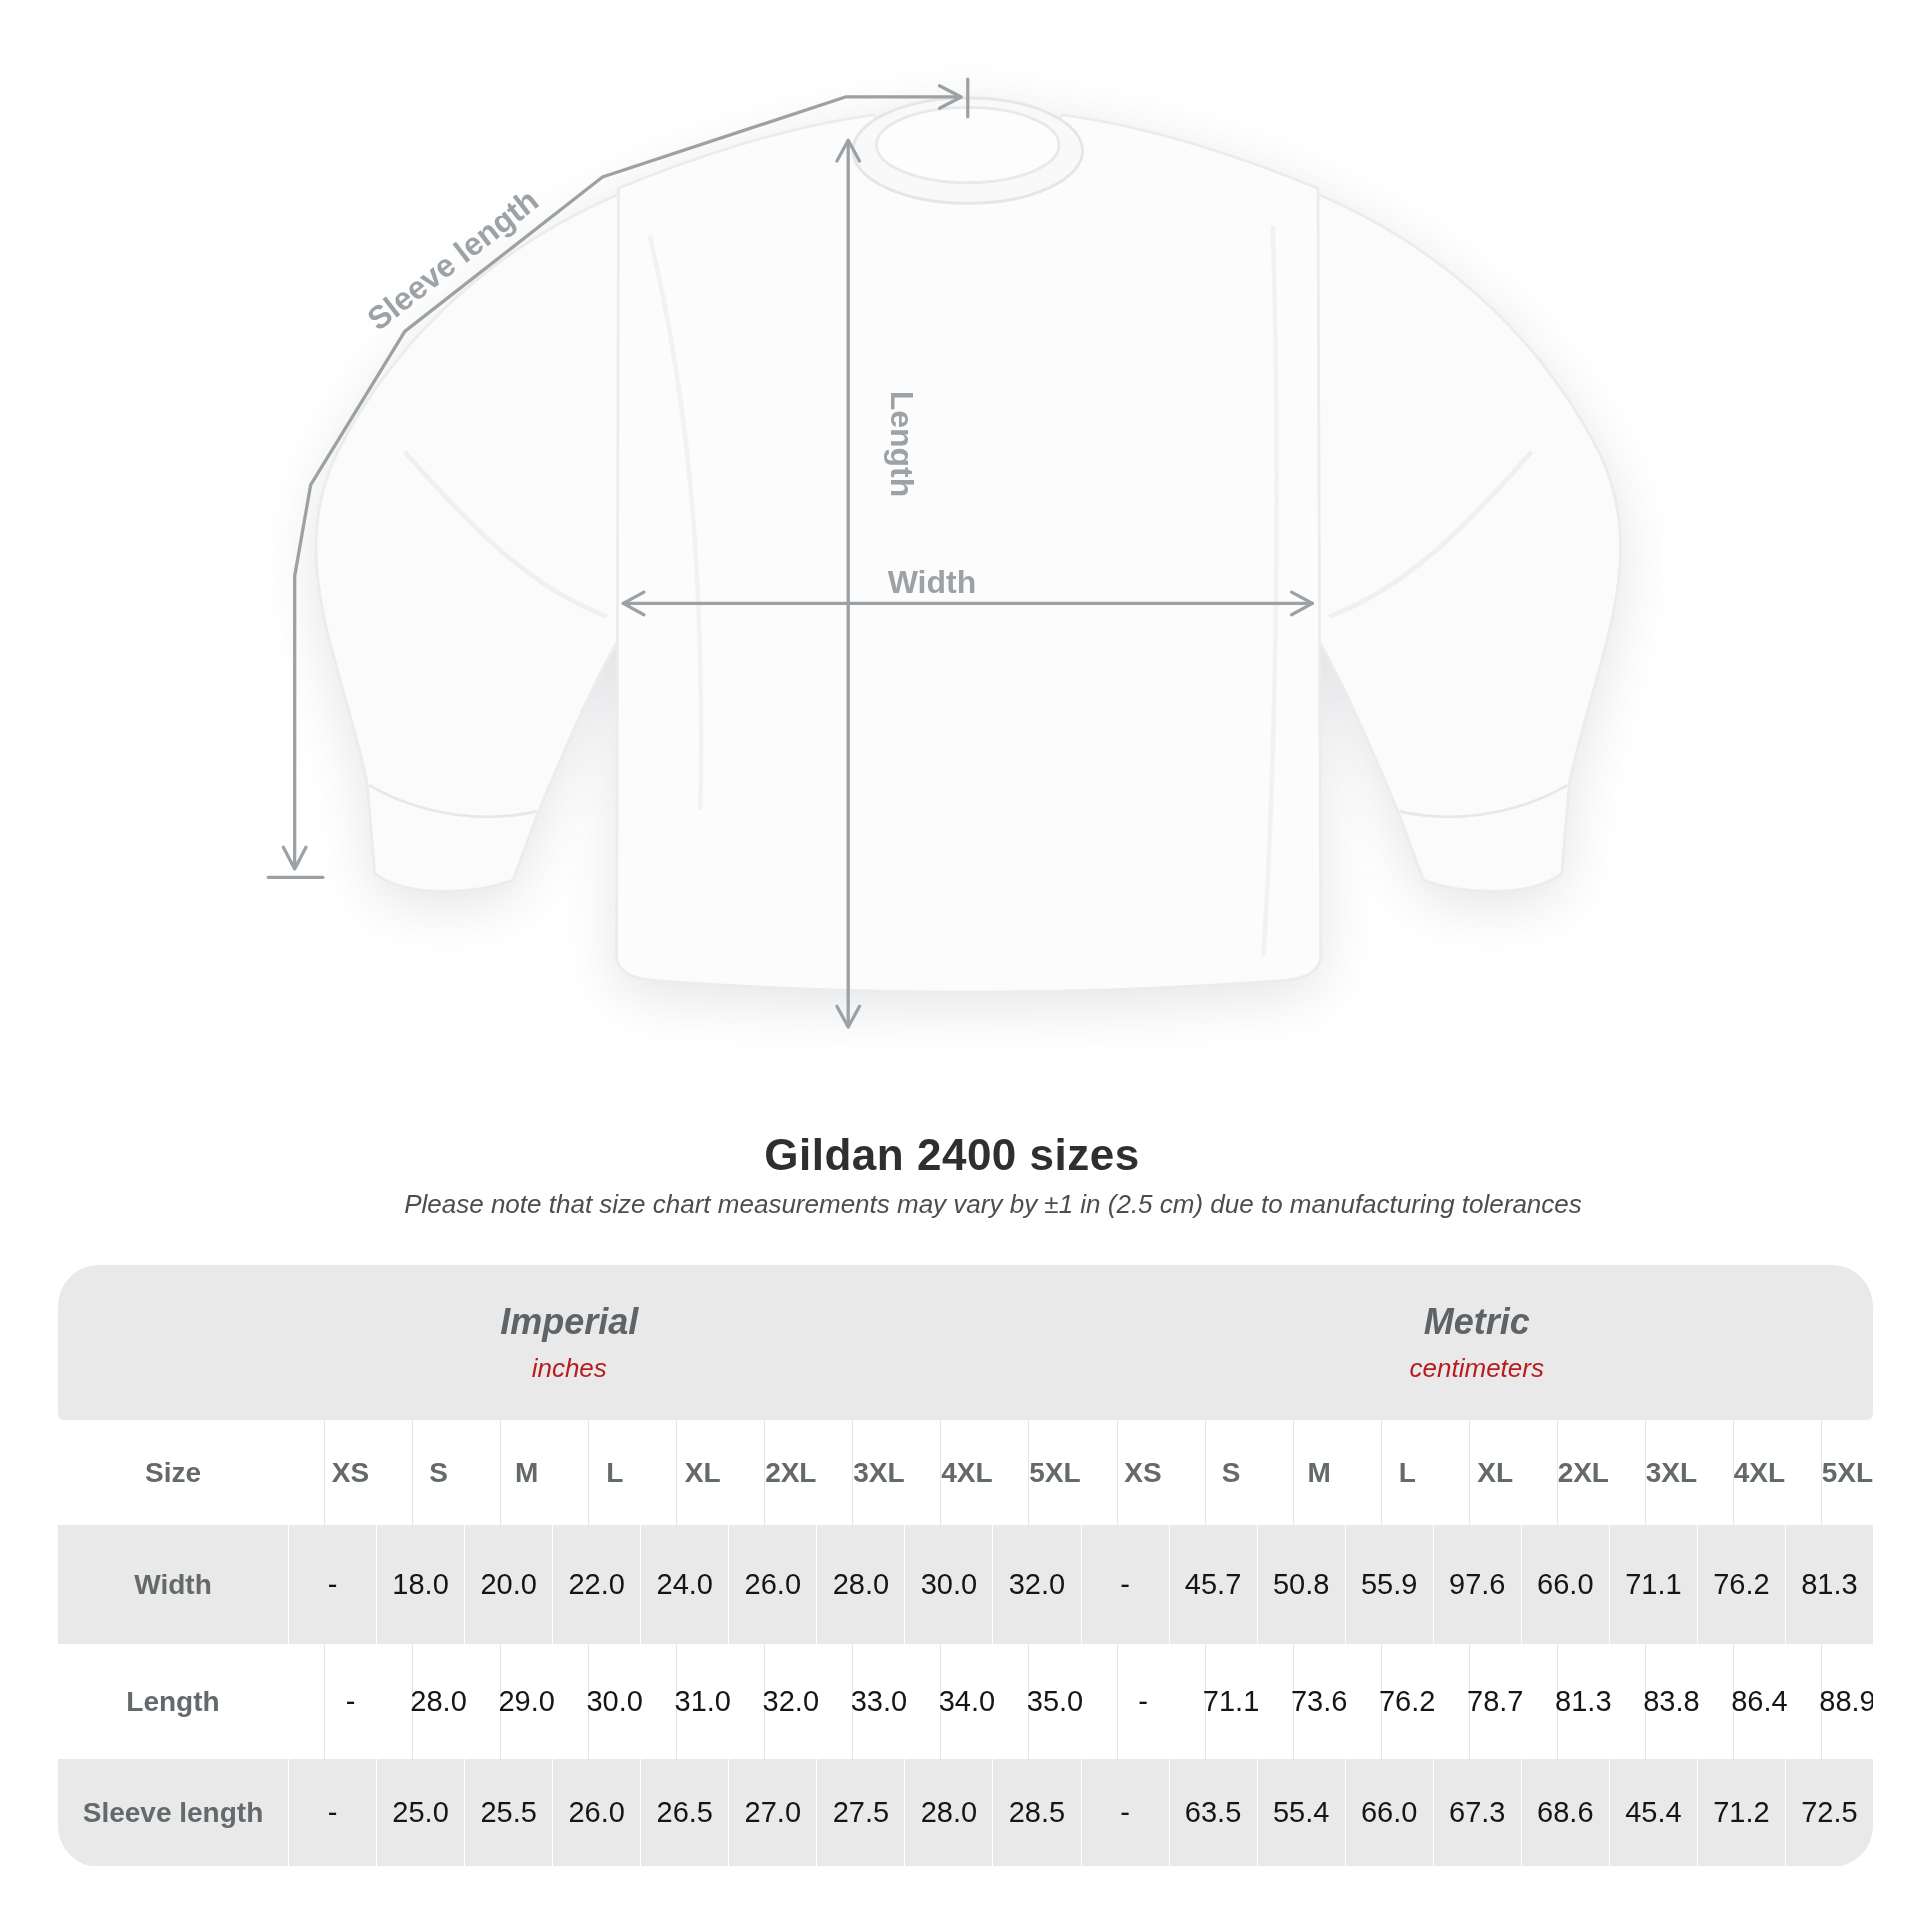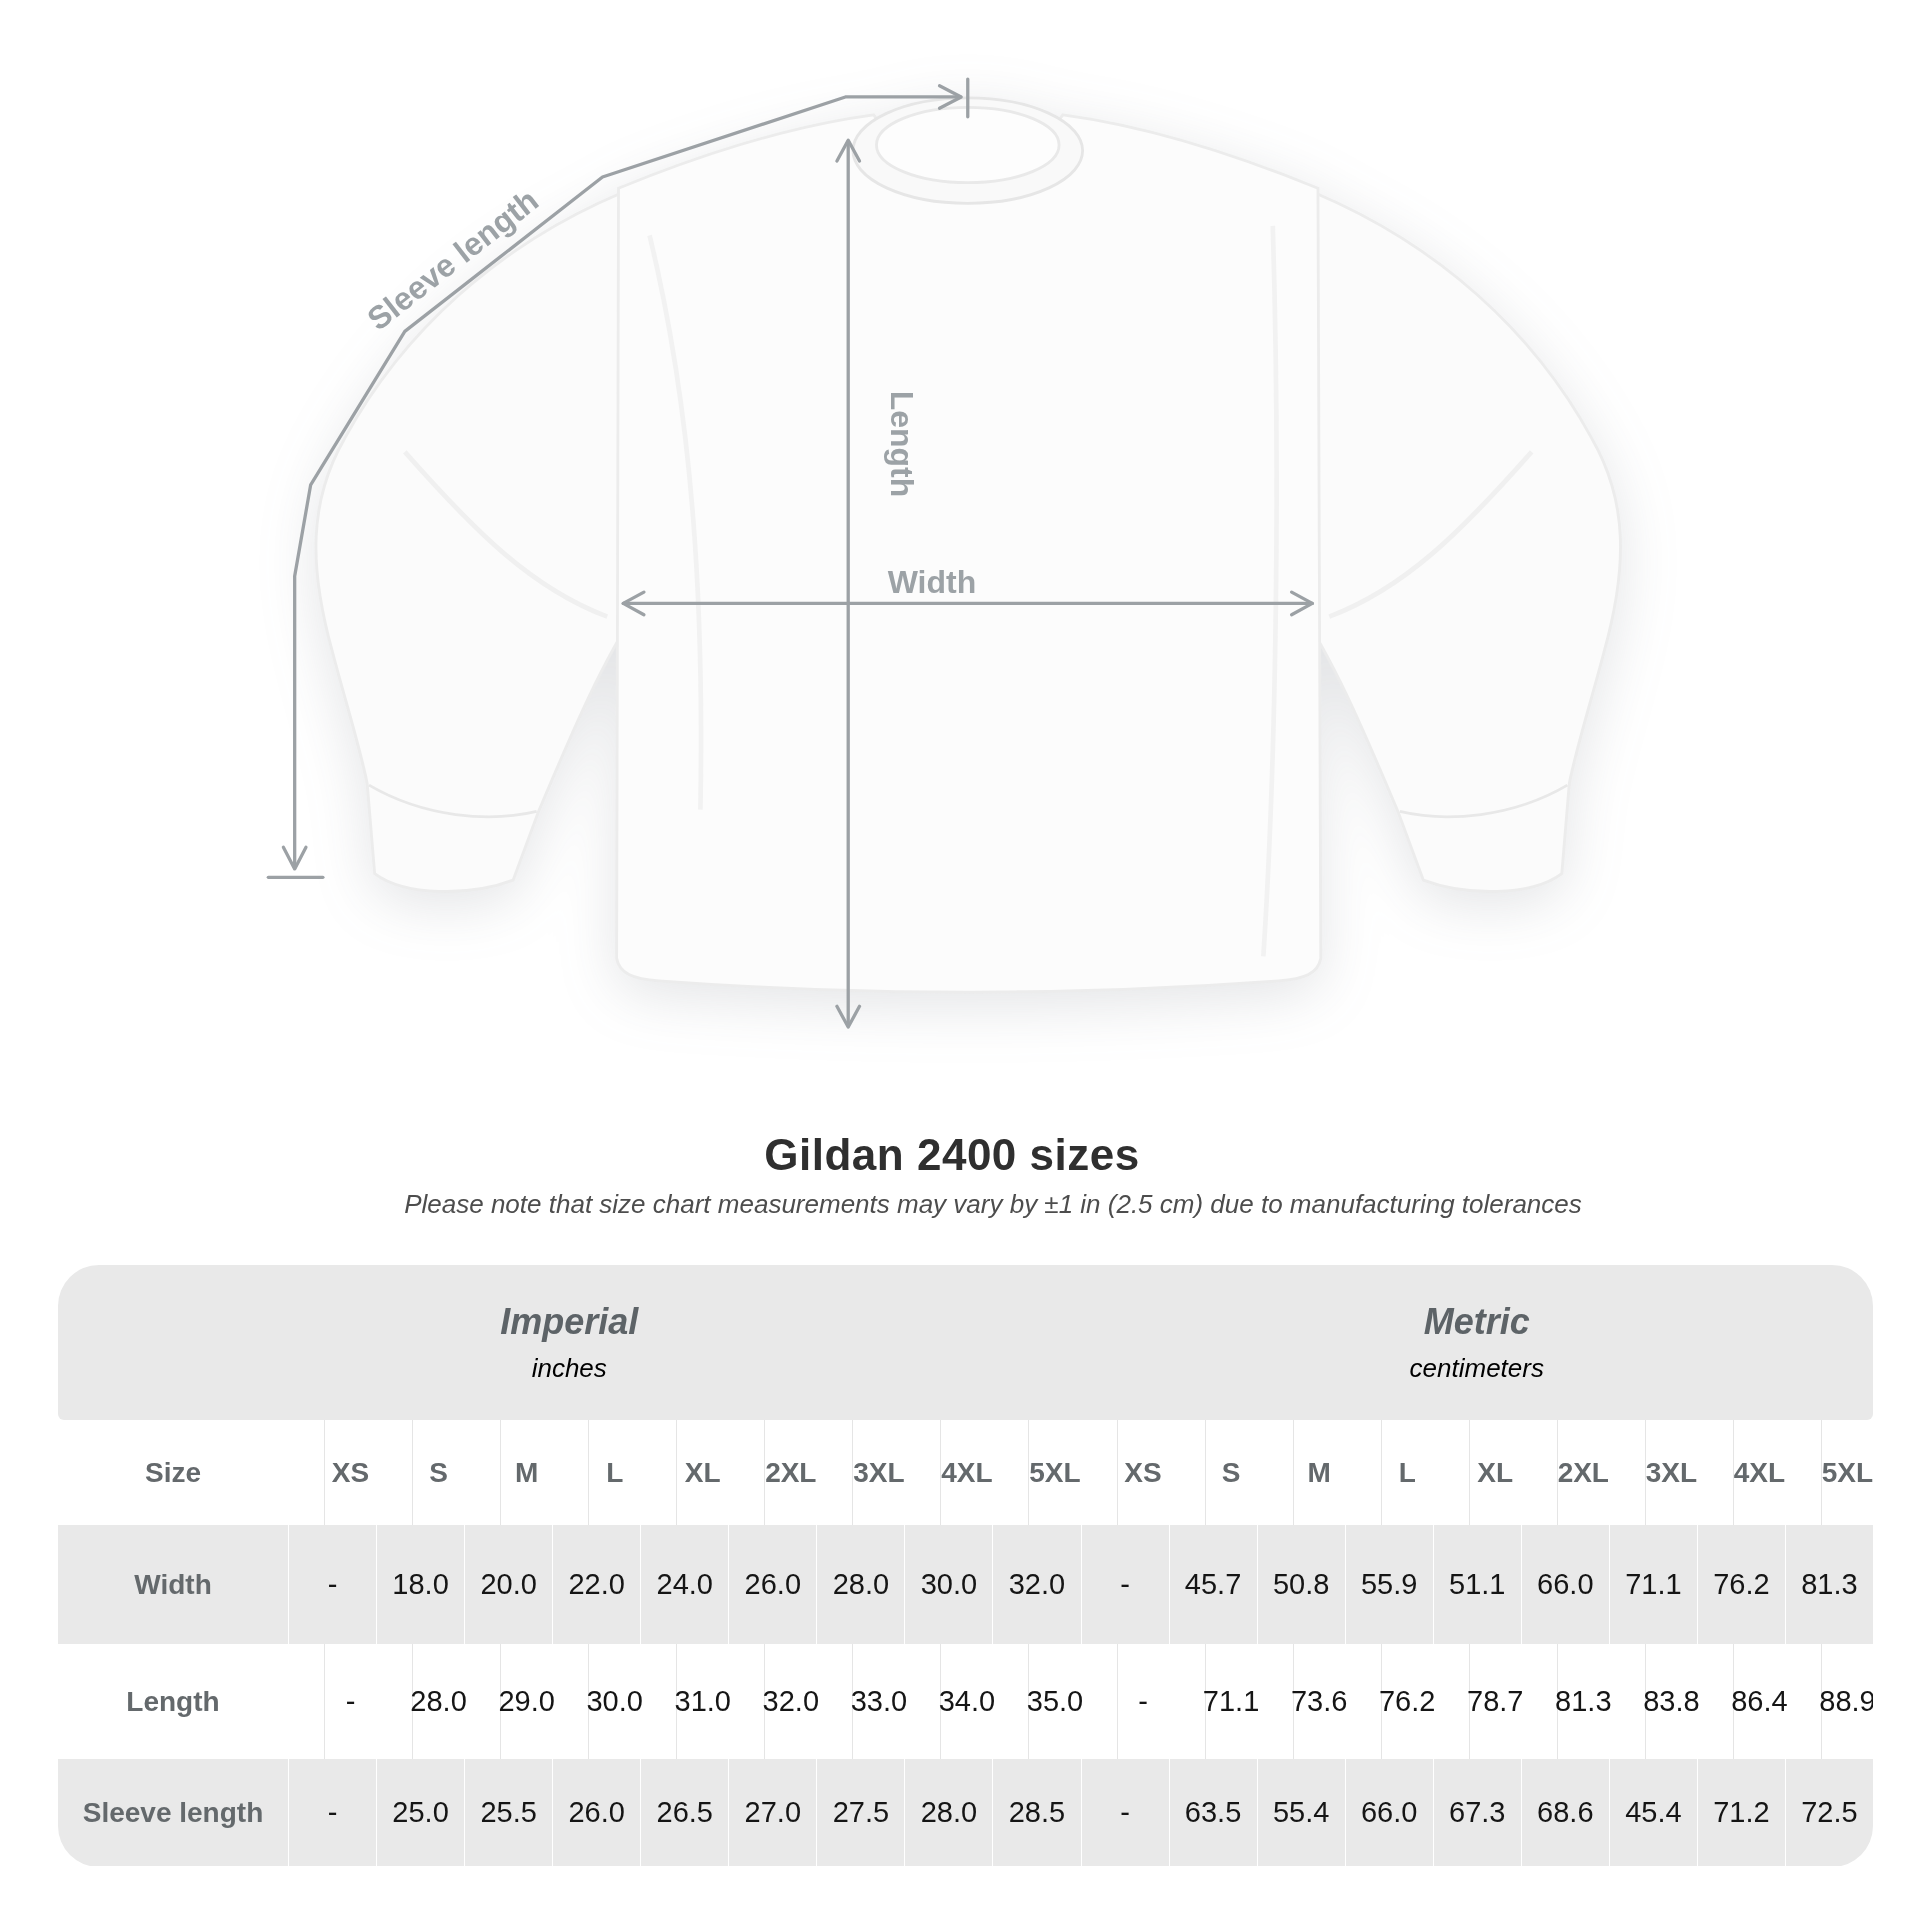--- a/index.html
+++ b/index.html
@@ -30,21 +30,21 @@
   .band.r0{height:119px;}
   .band.r1{height:115px;}
   .band.r2{height:107px;}
   .cell{display:flex;align-items:center;justify-content:center;min-width:0;}
   .w .cell + .cell{border-left:1.9px solid #e5e5e5;}
   .g .cell + .cell{border-left:1.9px solid #ffffff;}
   .hdr,.lab{font-weight:bold;color:#64696c;font-size:28px;}
   .val{color:#151515;font-size:29px;}
   .ucell{display:flex;flex-direction:column;align-items:center;justify-content:center;gap:9.4px;}
   .uname{font-size:36px;font-weight:bold;font-style:italic;color:#5d6367;}
-  .uunit{font-size:26px;font-style:italic;color:#000000;}
+  .uunit{font-size:26px;font-style:italic;color:#b91c1c;}
 </style>
 </head>
 <body>
 
 <svg class="abs" style="top:0;left:0;" width="1928" height="1092" viewBox="0 0 2048 1160">
   <g style="filter:drop-shadow(0px 14px 30px rgba(90,95,105,0.16));">
     <path d="M 660,205 C 530,260 428,352 366,466 C 328,532 328,602 353,692 C 366,742 382,792 390,832 L 398,928 C 430,952 500,952 545,935 L 572,862 C 610,772 640,702 680,642 C 700,602 710,542 710,482 L 710,420 Z" fill="#fbfbfb" stroke="#ececec" stroke-width="3"></path>
     <path d="M 1397,205 C 1527,260 1629,352 1691,466 C 1729,532 1729,602 1704,692 C 1691,742 1675,792 1667,832 L 1659,928 C 1627,952 1557,952 1512,935 L 1485,862 C 1447,772 1417,702 1377,642 C 1357,602 1347,542 1347,482 L 1347,420 Z" fill="#fbfbfb" stroke="#ececec" stroke-width="3"></path>
     <path d="M 392,834 C 450,868 520,874 570,862" fill="none" stroke="#e8e8e8" stroke-width="3"></path>
     <path d="M 1665,834 C 1607,868 1537,874 1487,862" fill="none" stroke="#e8e8e8" stroke-width="3"></path>
@@ -130,21 +130,21 @@
     <div class="cell val">22.0</div>
     <div class="cell val">24.0</div>
     <div class="cell val">26.0</div>
     <div class="cell val">28.0</div>
     <div class="cell val">30.0</div>
     <div class="cell val">32.0</div>
     <div class="cell val">-</div>
     <div class="cell val">45.7</div>
     <div class="cell val">50.8</div>
     <div class="cell val">55.9</div>
-    <div class="cell val">51.1</div>
+    <div class="cell val">97.6</div>
     <div class="cell val">66.0</div>
     <div class="cell val">71.1</div>
     <div class="cell val">76.2</div>
     <div class="cell val">81.3</div>
   </div>
 
   <div class="band r1 w">
     <div class="cell lab">Length</div>
     <div class="cell val">-</div>
     <div class="cell val">28.0</div>

